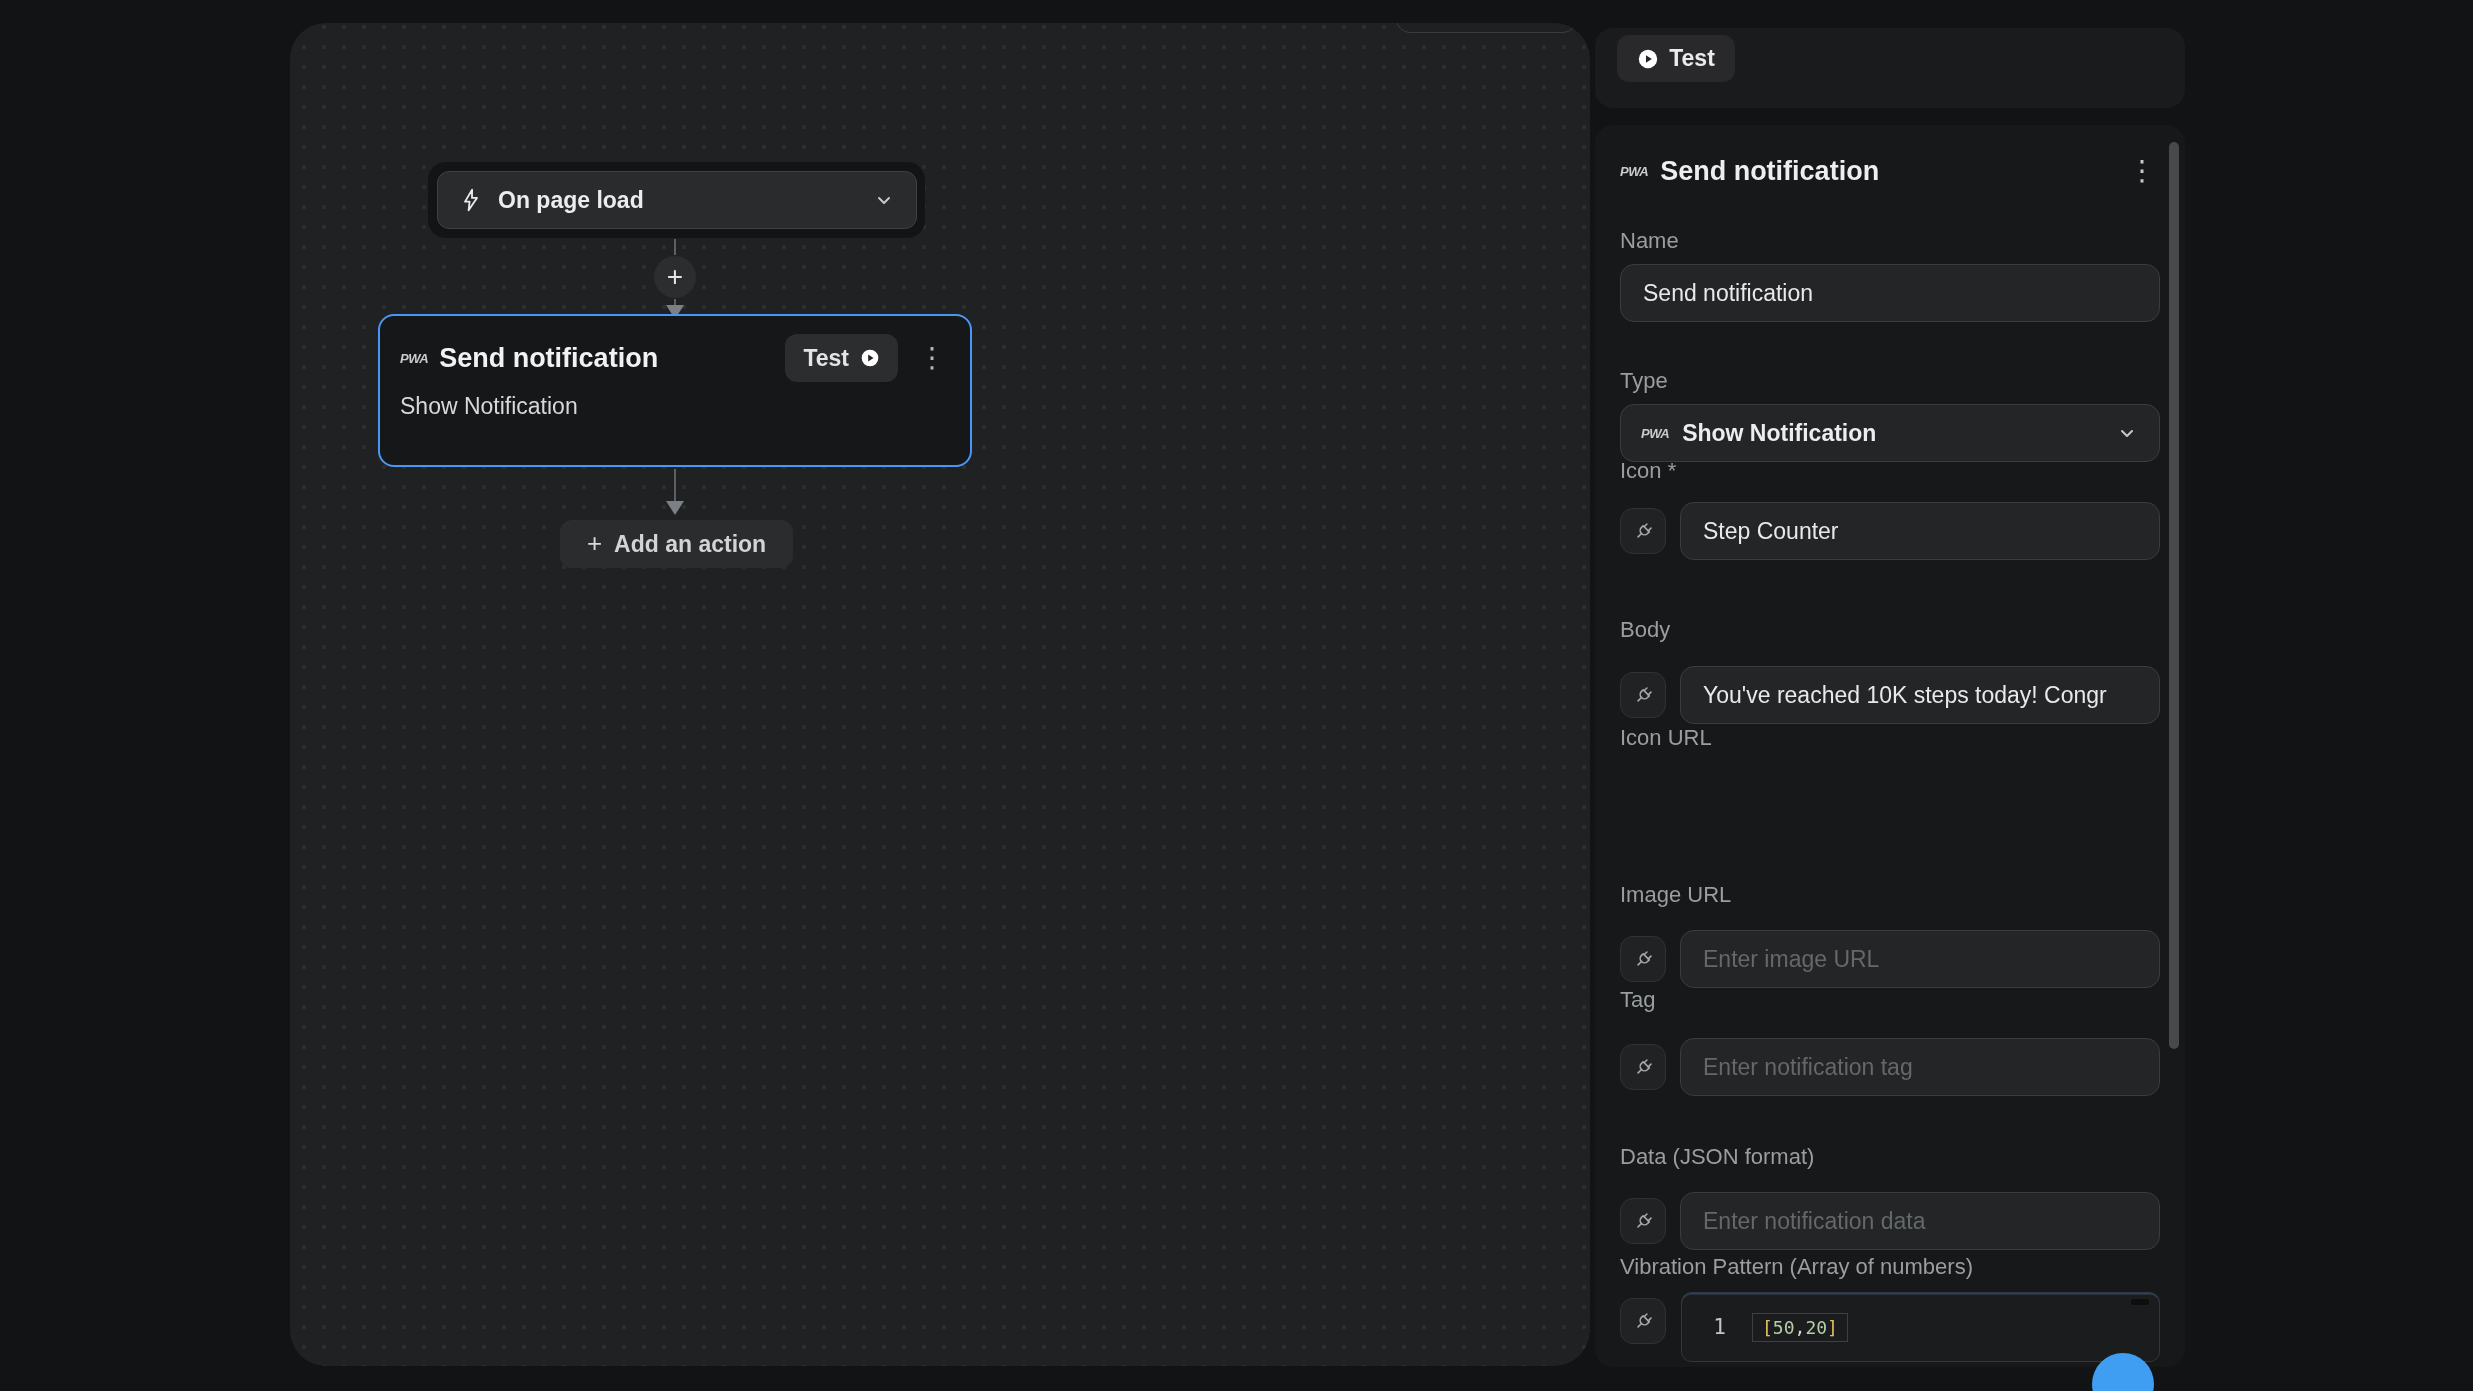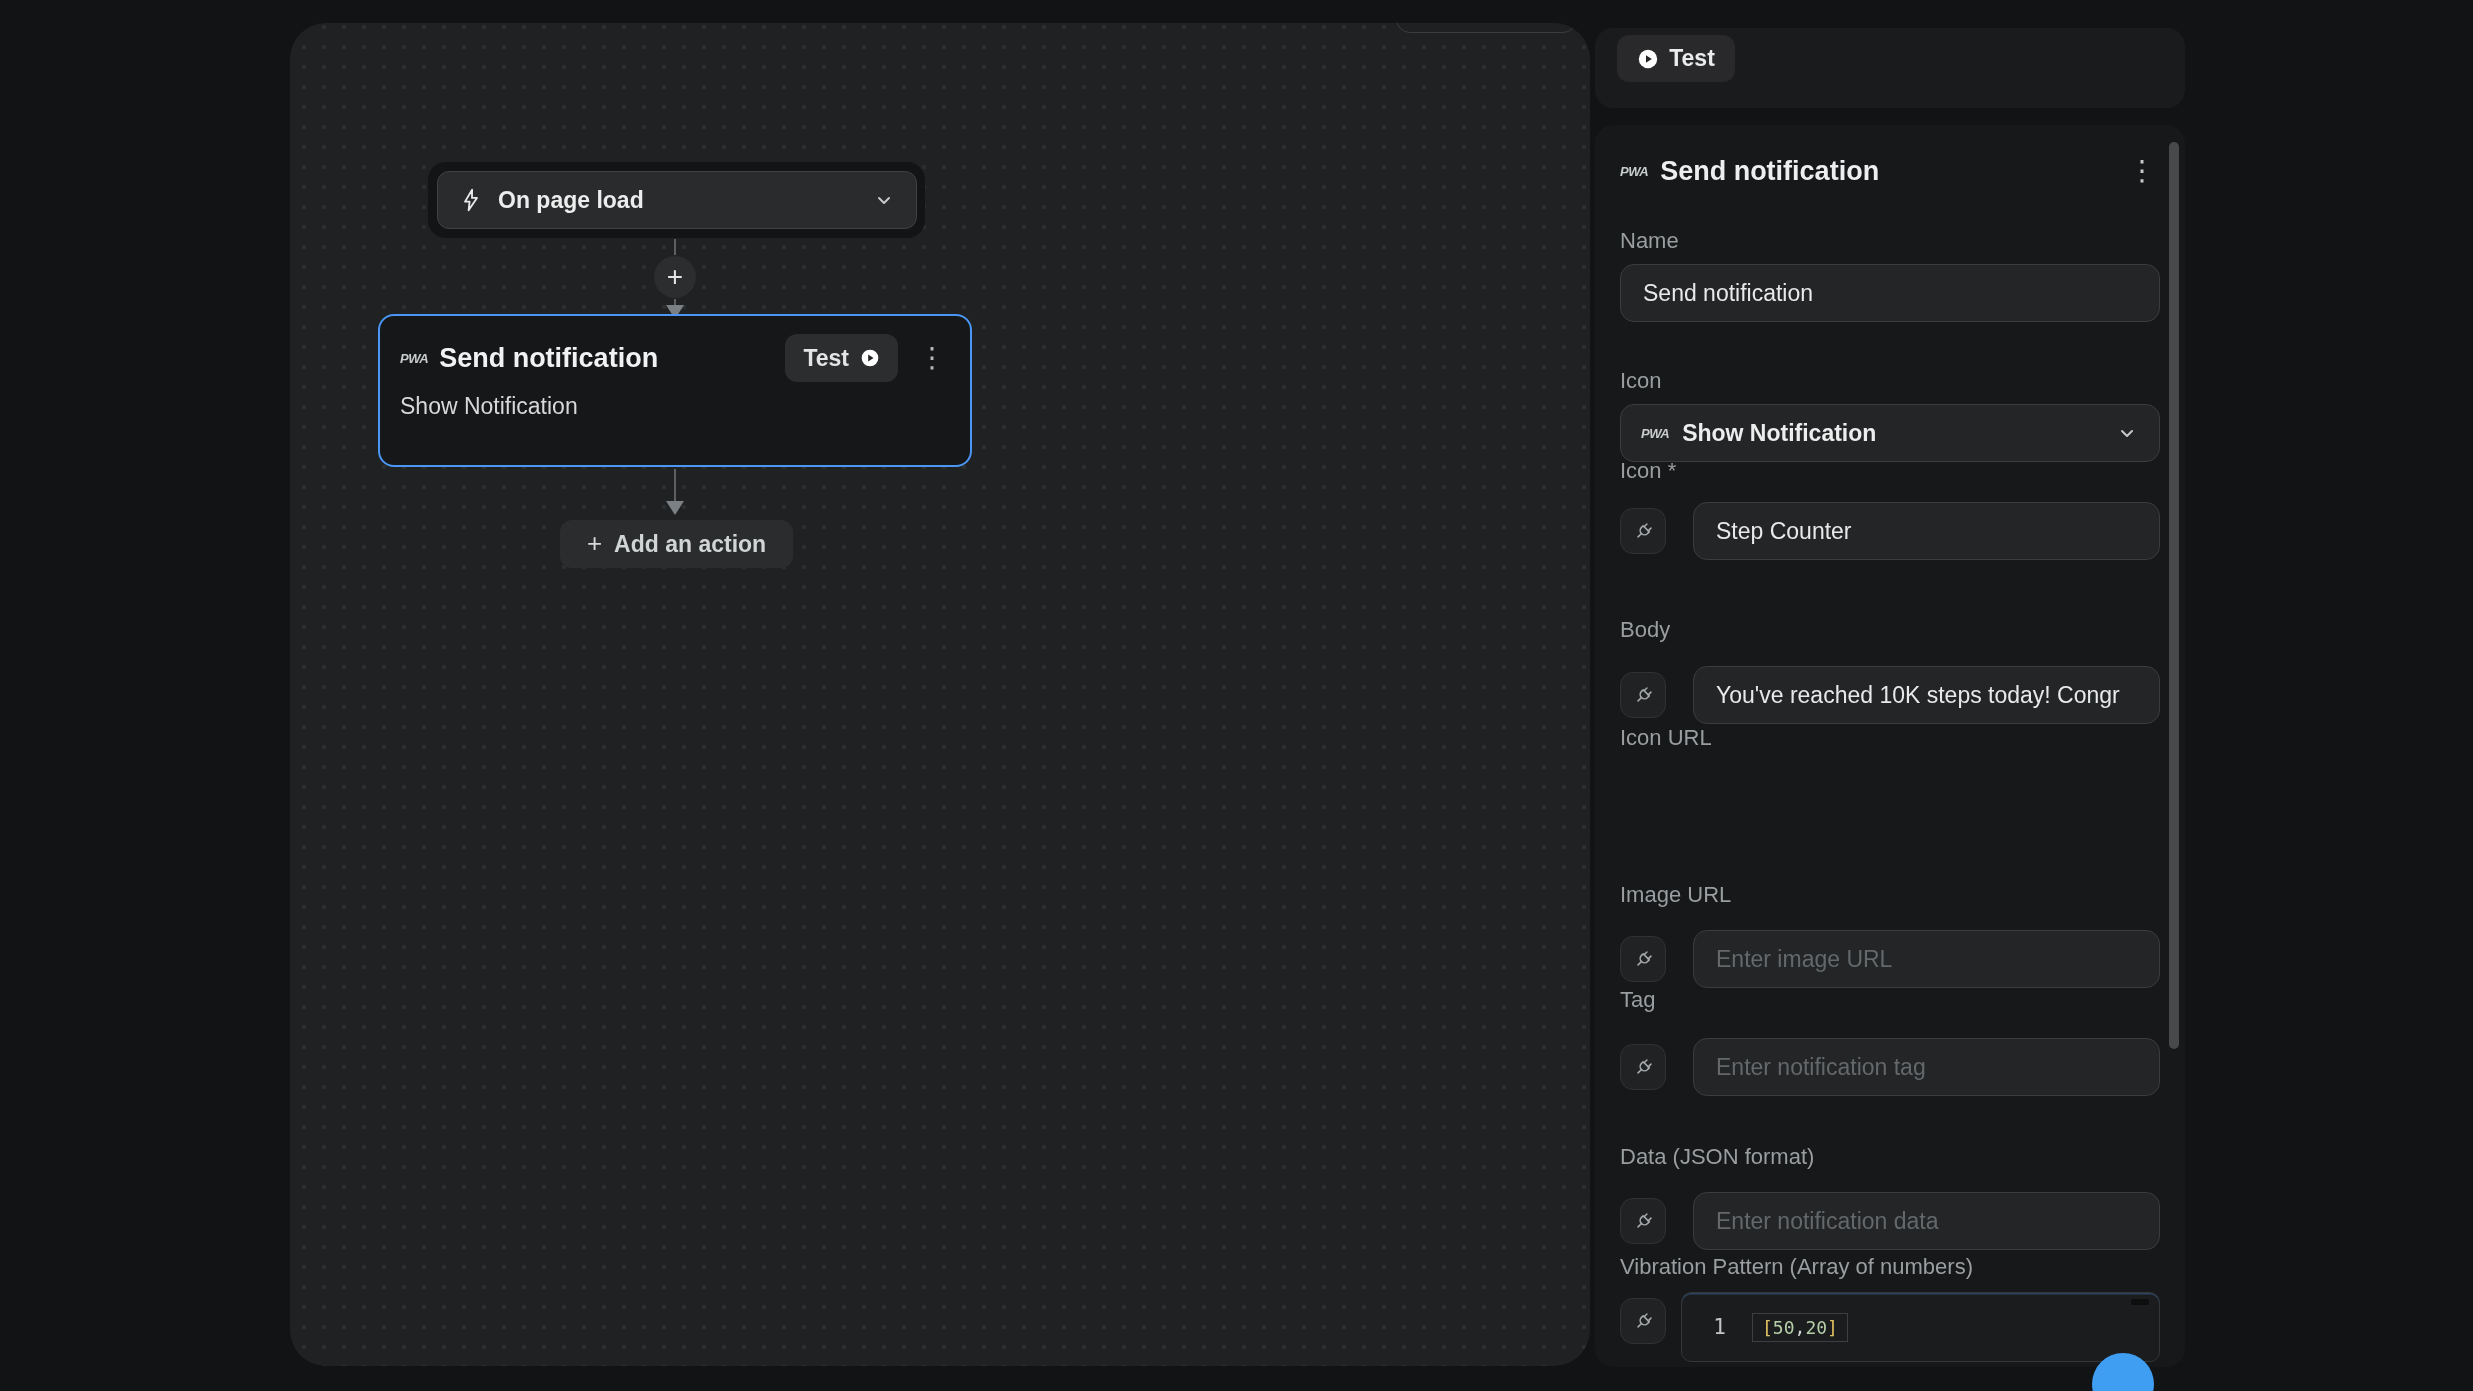--- a/index.html
+++ b/index.html
@@ -111,21 +111,21 @@
     display:flex; align-items:center; gap:13px; padding:0 20px; cursor:pointer;
   }
   .w-select .txt{ font-size:23px; font-weight:600; color:#eceeee; }
   .w-select .chev{ margin-left:auto; }
   .bound-row{ display:flex; align-items:flex-start; }
   .bind-btn{
     flex:0 0 46px; width:46px; height:46px; margin-top:6px;
     background:#202223; border:1.5px solid #303234; border-radius:13px;
     display:flex; align-items:center; justify-content:center; cursor:pointer;
   }
-  .bound-row .w-input{ flex:1; margin-left:27px; width:auto; }
+  .bound-row .w-input{ flex:1; margin-left:14px; width:auto; }
 
   .code-editor{
     flex:1; margin-left:15px; height:70px; background:#1a1c1d;
     border:1px solid #33363a; border-radius:10px; position:relative;
     display:flex; align-items:center; overflow:hidden;
     box-shadow: inset 0 1.5px 0 rgba(80,140,230,0.35);
   }
   .code-gutter{
     width:54px; text-align:right; padding-right:10px;
     font-family:"DejaVu Sans Mono", monospace; font-size:21px; color:#c2c5c7;
@@ -226,21 +226,21 @@
     </div>
 
     <div class="field" style="top:103px;">
       <span class="lbl">Name</span>
     </div>
     <div class="field" style="top:139px;">
       <input class="w-input" value="Send notification" style="">
     </div>
 
     <div class="field" style="top:243px;">
-      <span class="lbl">Icon</span>
+      <span class="lbl">Type</span>
     </div>
     <div class="field" style="top:279px;">
       <div class="w-select">
         <span class="pwa-logo">PWA</span>
         <span class="txt">Show Notification</span>
         <span class="chev">
           <svg class="icon-svg" width="24" height="24" viewBox="0 0 24 24" fill="none" stroke="#c6c9cb" stroke-width="2" stroke-linecap="round" stroke-linejoin="round">
               <path d="M7 10l5 5 5-5"></path>
             </svg>
         </span>

